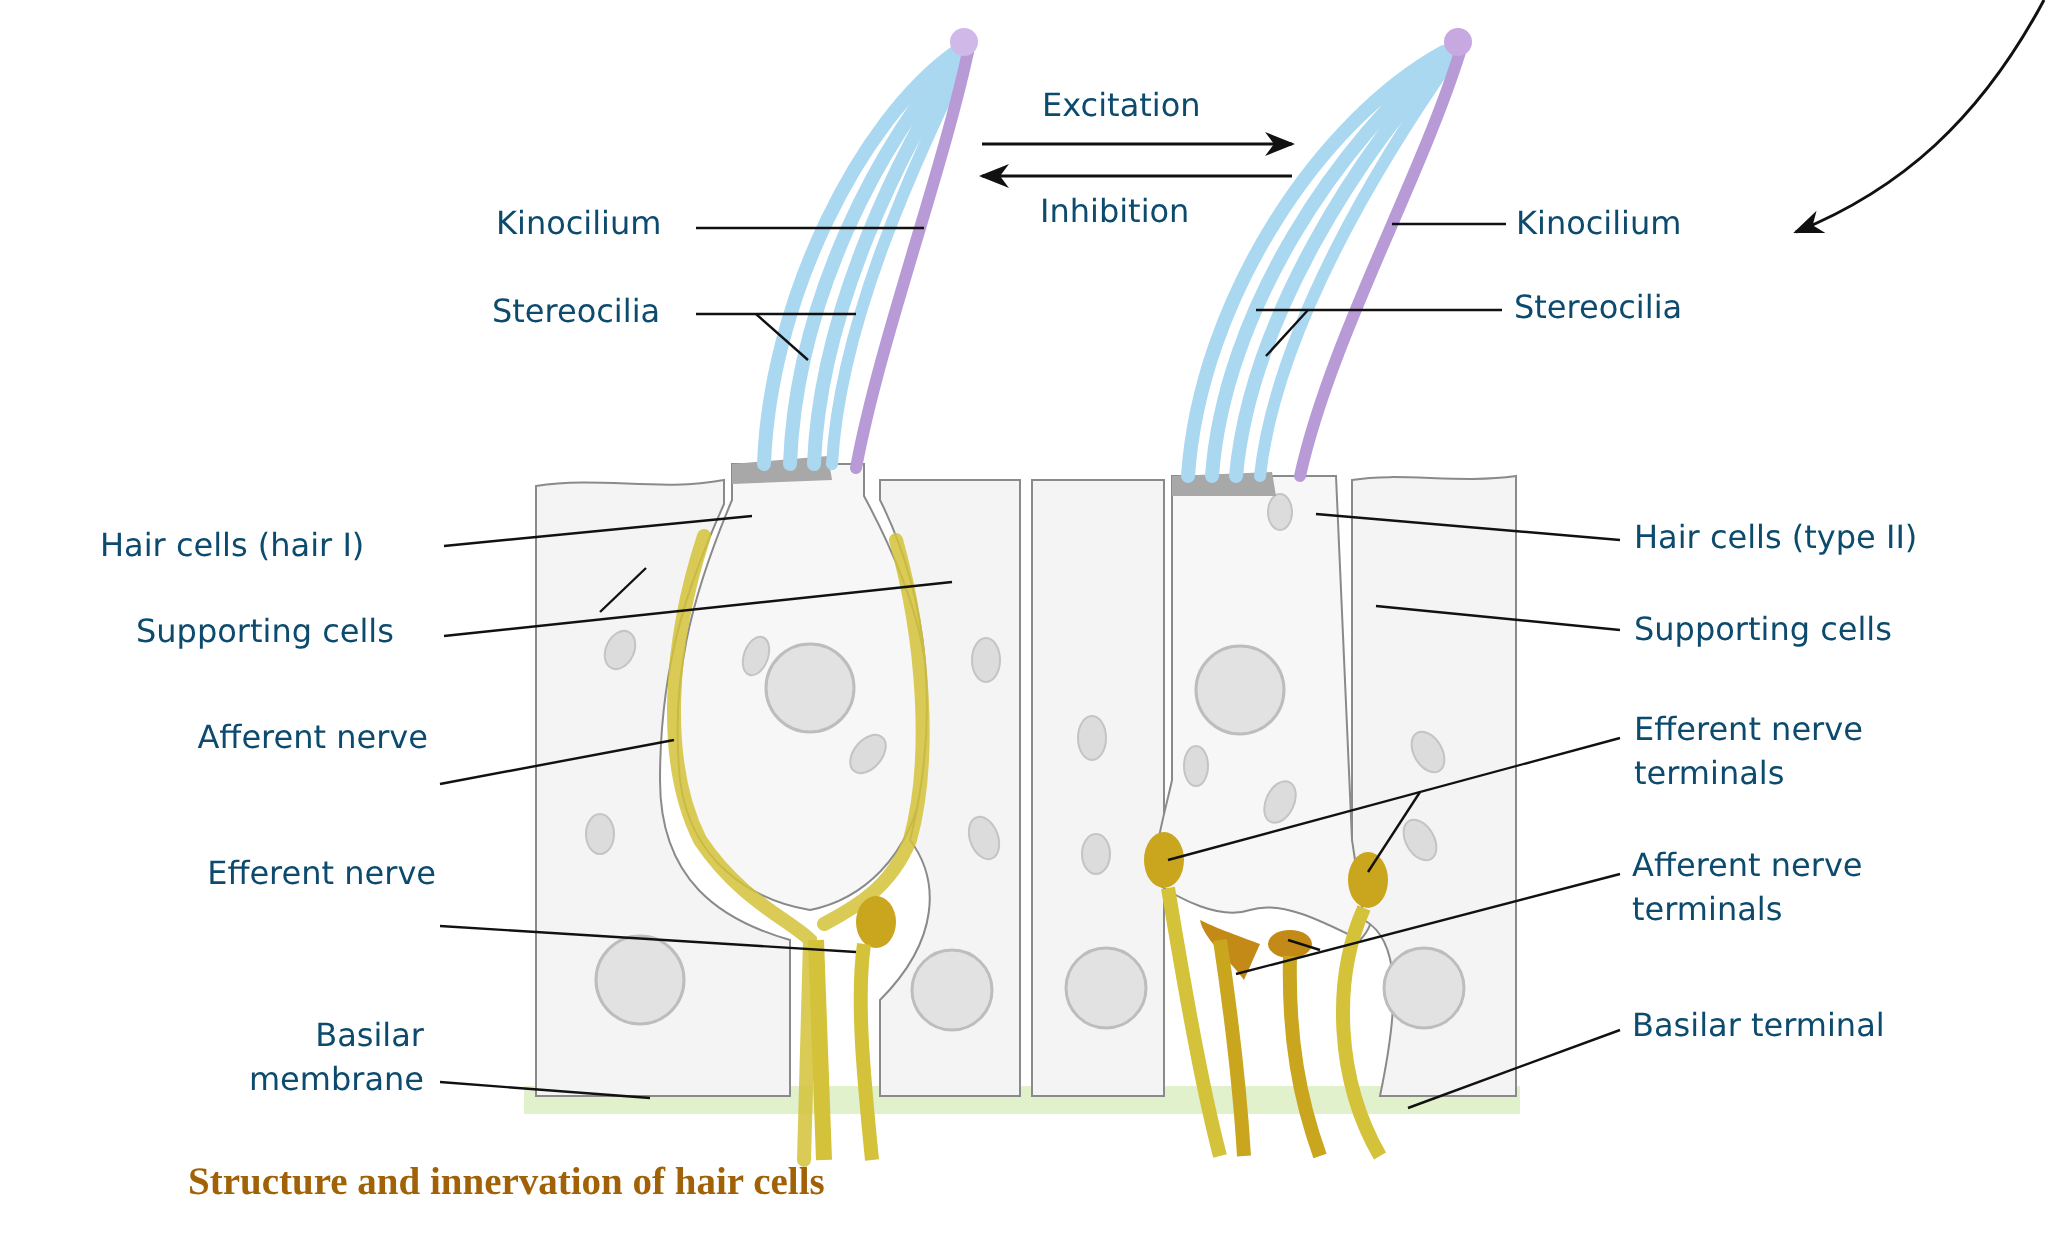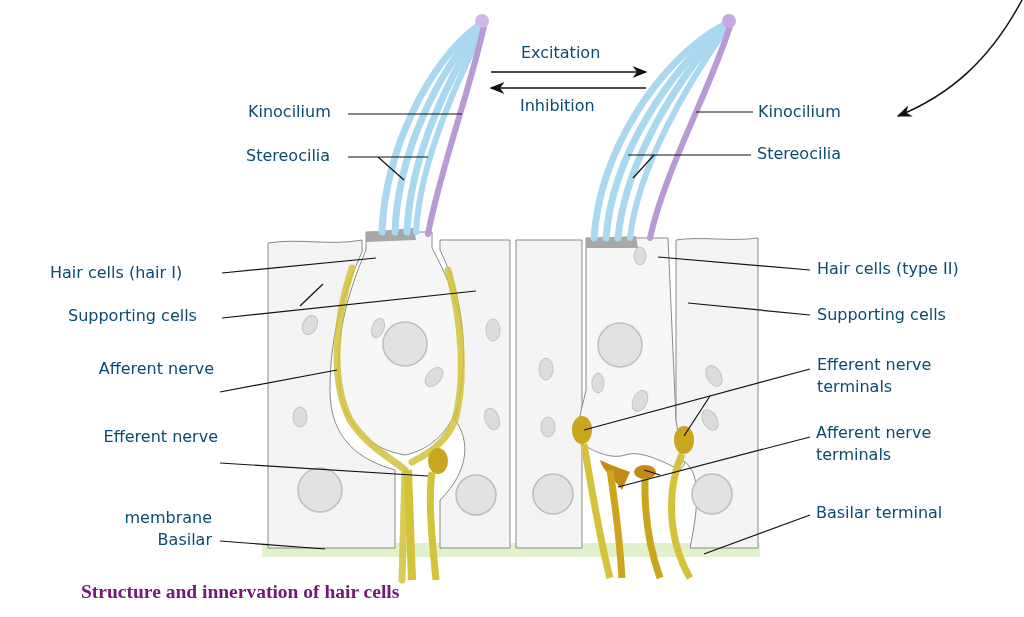--- a/index.html
+++ b/index.html
@@ -1,20 +1,20 @@
 <!DOCTYPE html>
 <html><head>
 <meta charset="utf-8">
 <style>
   html, body { margin:0; padding:0; background:#ffffff; }
   body { width:1024px; height:617px; position:relative; overflow:hidden; font-family:"DejaVu Sans", sans-serif; }
   #stage { position:absolute; left:0; top:0; width:1024px; height:617px; }
   .lbl { position:absolute; font-size:16px; color:#0c4a6e; line-height:22px; white-space:nowrap; }
   .right { text-align:right; }
-  .caption { position:absolute; left:81px; top:581px; font-family:"Liberation Serif","DejaVu Serif", serif; font-weight:bold; font-size:19.5px; color:#701a75; }
+  .caption { position:absolute; left:94px; top:581px; font-family:"Liberation Serif","DejaVu Serif", serif; font-weight:bold; font-size:19.5px; color:#a16207; }
 </style>
 </head>
 <body>
 
 <svg id="stage" viewBox="0 0 1024 617" xmlns="http://www.w3.org/2000/svg">
   <defs>
     <marker id="arrowhead" markerWidth="10" markerHeight="8" refX="9" refY="4" orient="auto">
       <path d="M0,0 L10,4 L0,8 L3,4 Z" fill="#111"></path>
     </marker>
   </defs>
@@ -133,22 +133,22 @@
 <div class="lbl" style="left:246px;top:145px;">Stereocilia</div>
 <div class="lbl" style="left:50px;top:262px;">Hair cells (hair I)</div>
 <div class="lbl" style="left:68px;top:305px;">Supporting cells</div>
 <div class="lbl right" style="left:30px;top:358px;width:184px;">
   <div>Afferent nerve</div>
 </div>
 <div class="lbl right" style="left:40px;top:426px;width:178px;">
   <div>Efferent nerve</div>
 </div>
 <div class="lbl right" style="left:60px;top:507px;width:152px;">
+  <div>Basilar</div>
   <div>membrane</div>
-  <div>Basilar</div>
 </div>
 
 <div class="lbl" style="left:758px;top:101px;">Kinocilium</div>
 <div class="lbl" style="left:757px;top:143px;">Stereocilia</div>
 <div class="lbl" style="left:817px;top:258px;">Hair cells (type II)</div>
 <div class="lbl" style="left:817px;top:304px;">Supporting cells</div>
 <div class="lbl" style="left:817px;top:354px;">
   <div>Efferent nerve</div>
   <div>terminals</div>
 </div>

